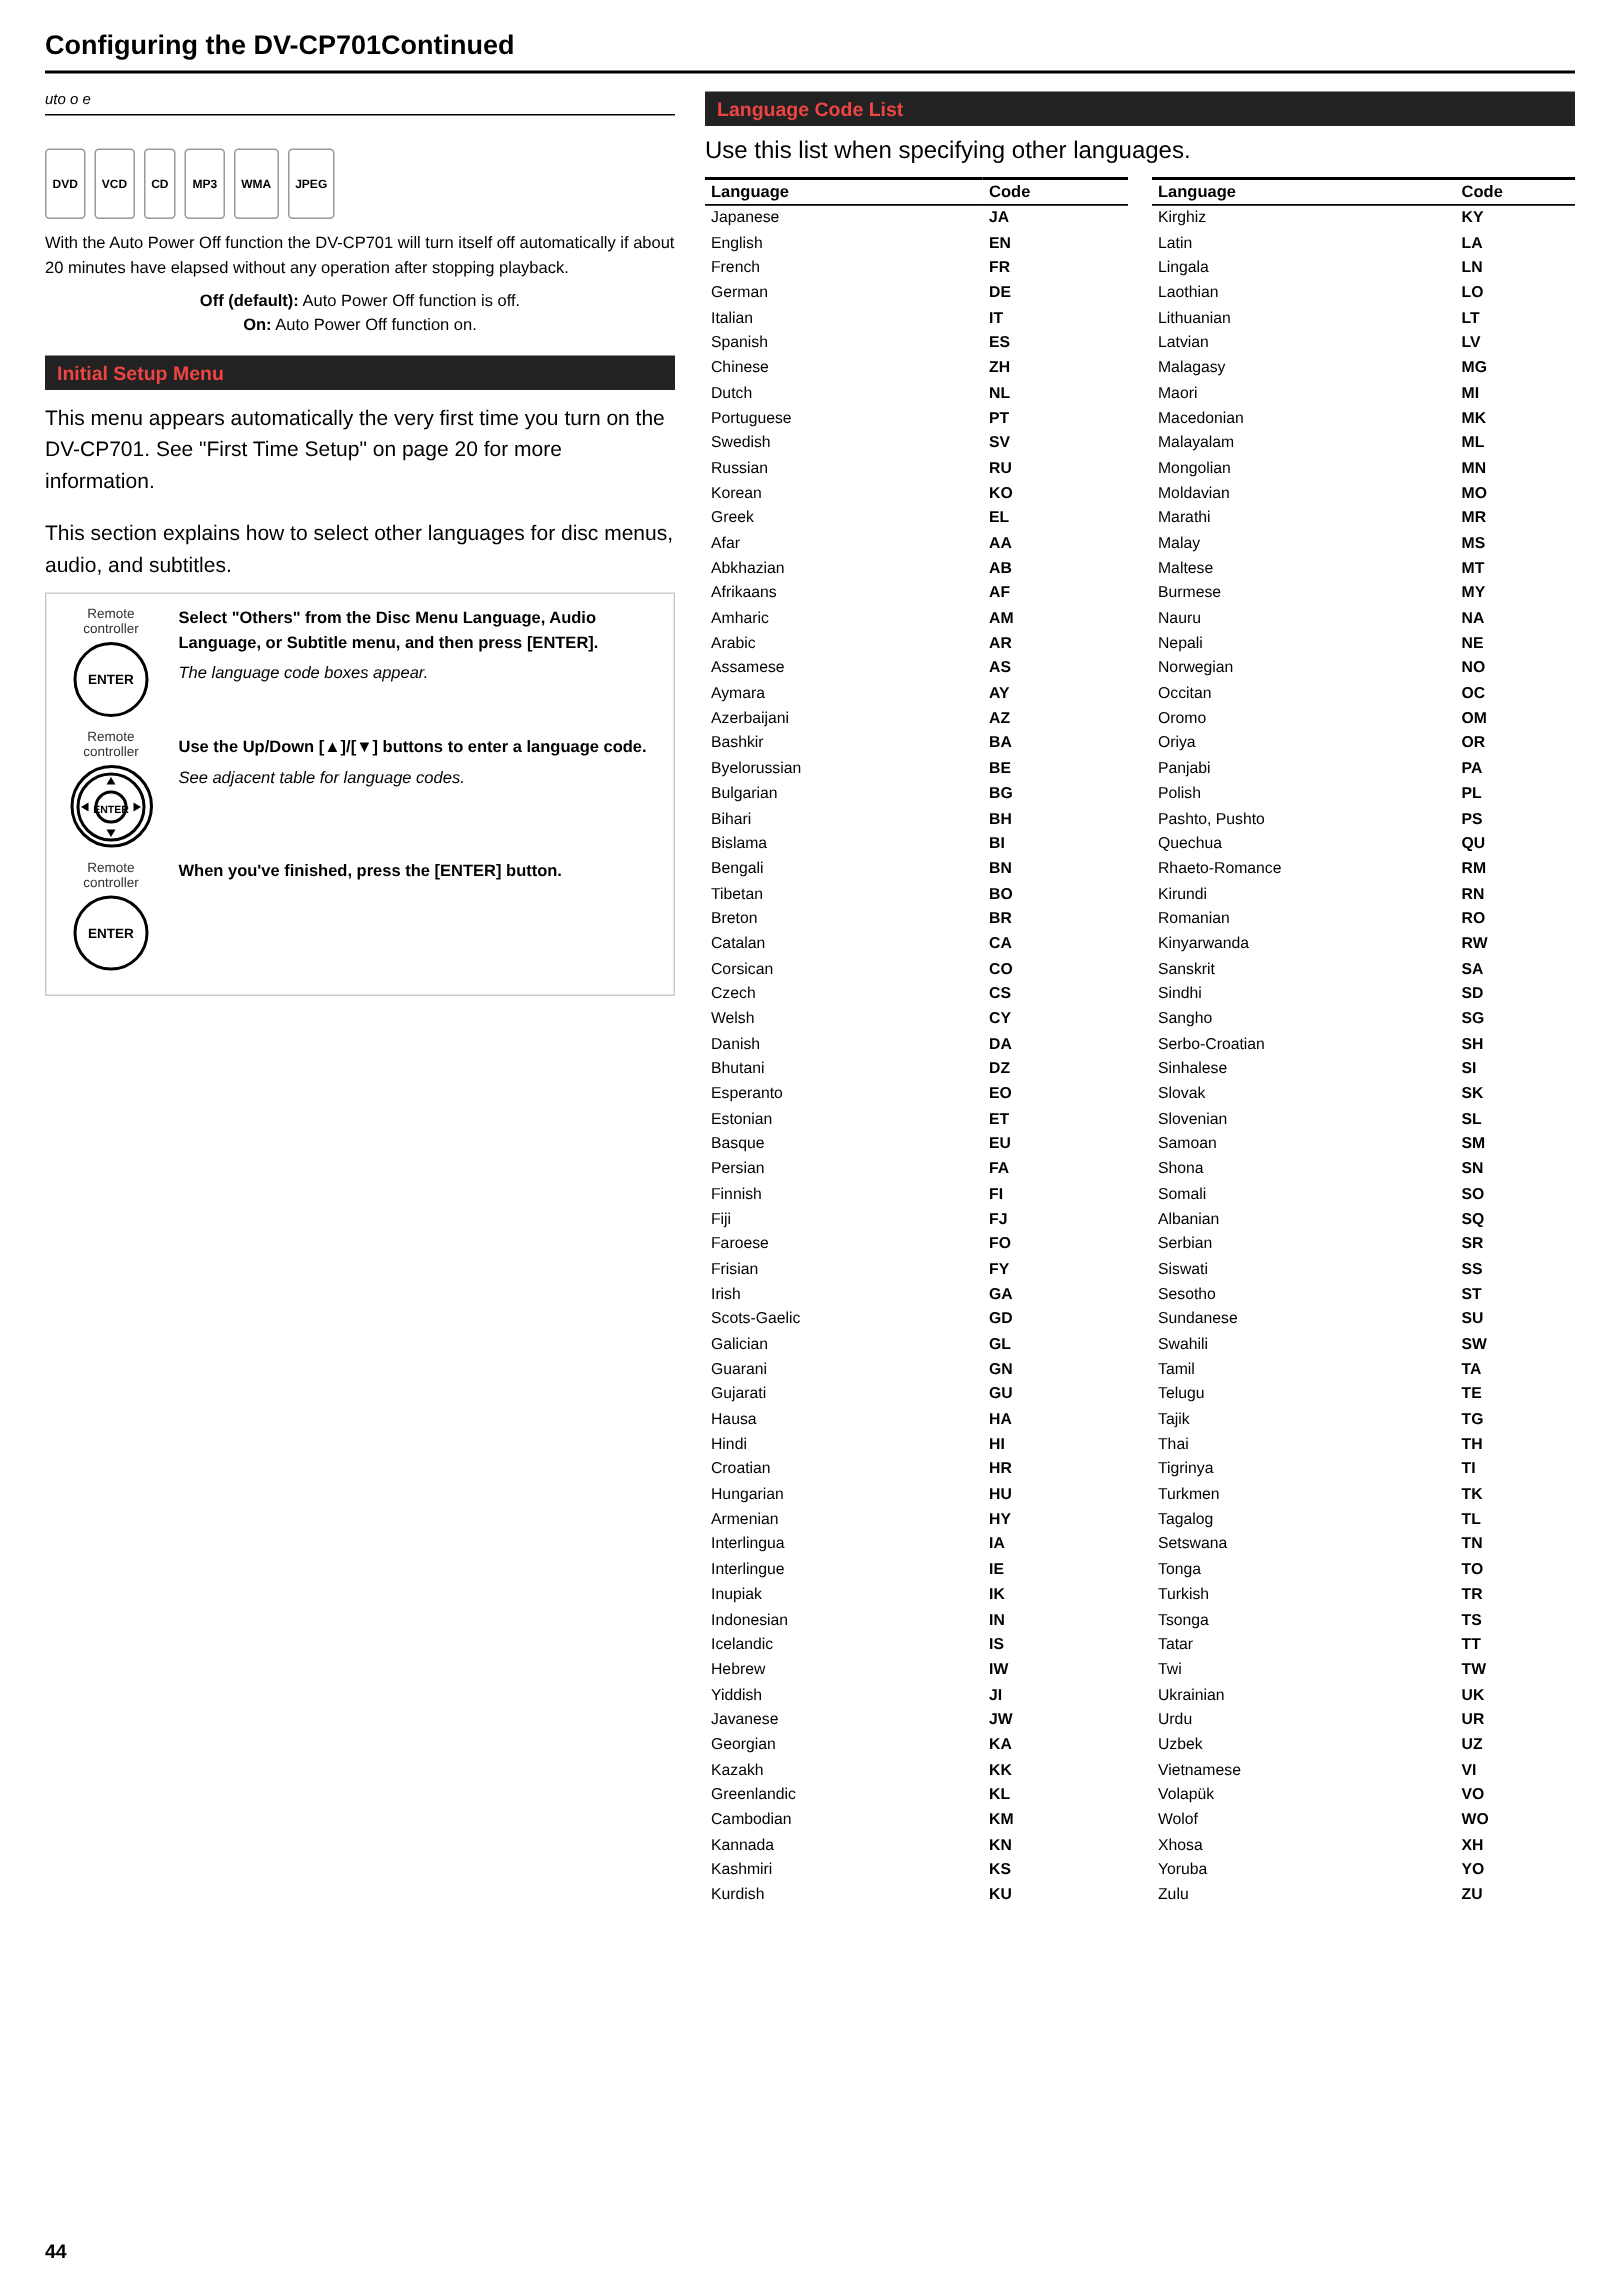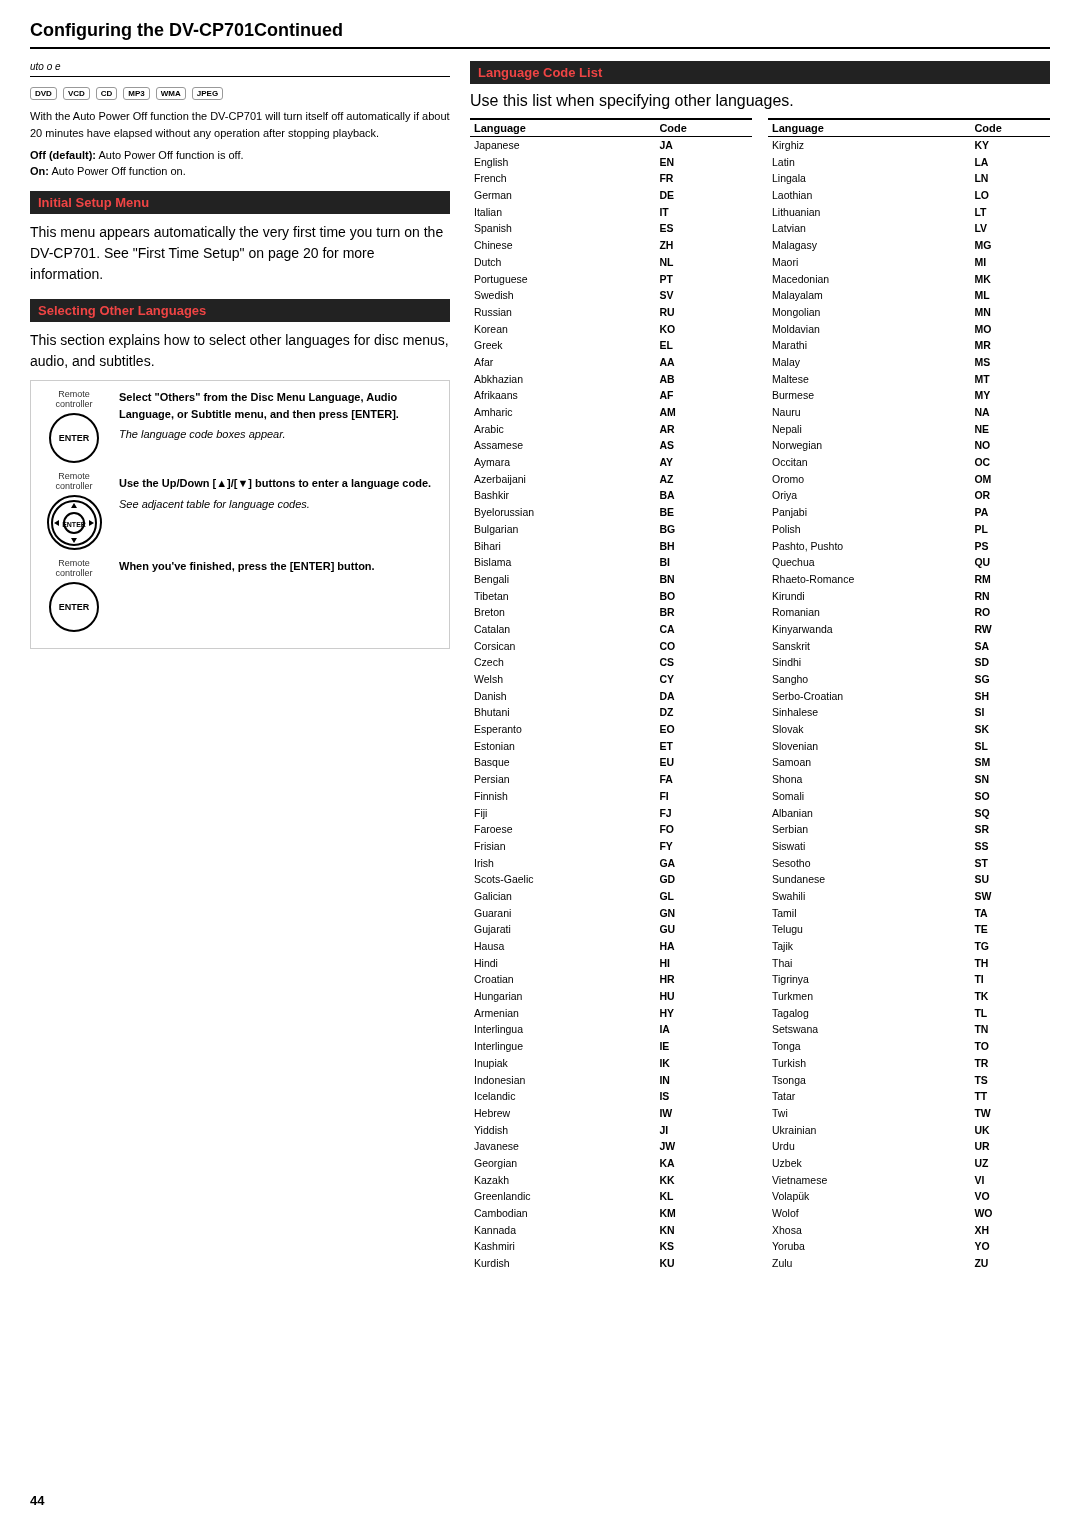--- a/index.html
+++ b/index.html
@@ -50,31 +50,33 @@
     }
     .format-icons {
       display: flex;
       gap: 6px;
       margin-bottom: 8px;
     }
     .format-icon {
       border: 1px solid #999;
       border-radius: 3px;
       font-size: 8px;
-      padding: 1px 4px;
+      padding: 18px 4px;
       font-weight: bold;
+      margin-top: 12px;
     }
     .auto-off-text {
       font-size: 11px;
       line-height: 1.5;
       margin-bottom: 8px;
     }
     .auto-off-option {
       font-size: 11px;
       margin-bottom: 4px;
+      text-align: center;
     }
     .bold { font-weight: bold; }
     .section-block {
       margin-bottom: 14px;
     }
     .section-block p {
       font-size: 14px;
       line-height: 1.5;
       margin-bottom: 8px;
     }
@@ -214,21 +216,20 @@
         <span class="bold">On:</span> Auto Power Off function on.
       </p>
     </div>
 
     <div class="section-block">
       <div class="section-title">Initial Setup Menu</div>
       <p>This menu appears automatically the very first time you turn on the DV-CP701. See "First Time Setup" on page 20 for more information.</p>
     </div>
 
     <div class="section-block">
-      <div class="section-title">Selecting Other Languages</div>
       <p>This section explains how to select other languages for disc menus, audio, and subtitles.</p>
 
       <div class="instruction-box">
 
         <div class="instruction-row">
           <div class="remote-img">
             <span class="remote-label">Remote controller</span>
             <div class="remote-circle">ENTER</div>
           </div>
           <div class="instruction-text">

